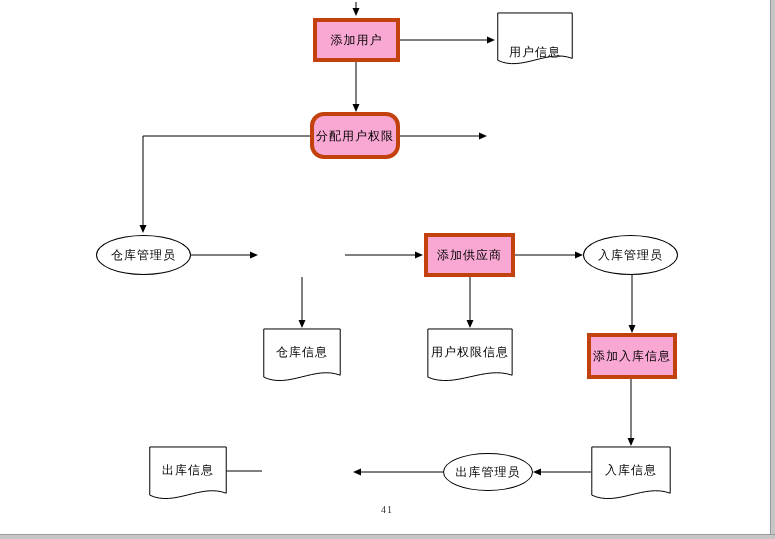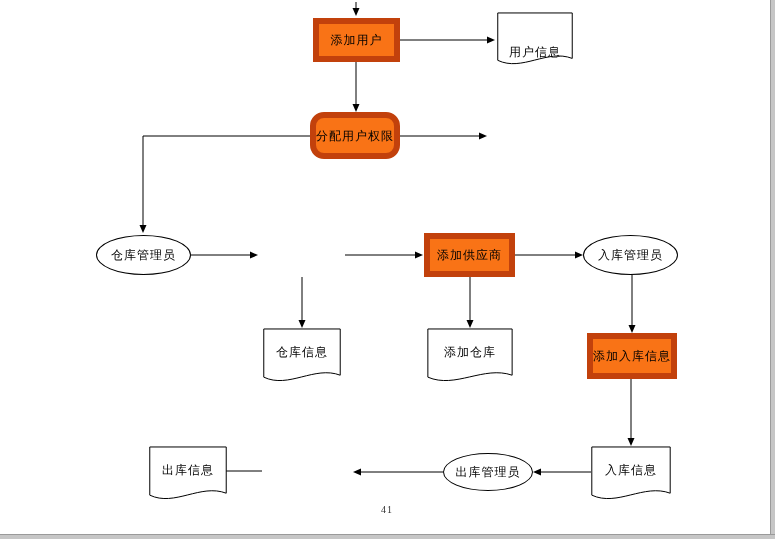--- a/index.html
+++ b/index.html
@@ -20,21 +20,21 @@
     position: absolute;
     display: flex;
     align-items: center;
     justify-content: center;
     font-size: 12px;
     letter-spacing: 1px;
     line-height: 1;
     white-space: nowrap;
     text-align: center;
   }
-  .process { border: 6px solid #c2410c; background: #f97316; }
+  .process { border: 4px solid #c2410c; background: #f9a8d4; }
   .terminator { border: 1px solid #000; border-radius: 50%; background: #fff; }
   .doc { background: transparent; }
   .doc .shape { position: absolute; left: 0; top: 0; width: 100%; height: 100%; }
   .doc .label { position: relative; padding-bottom: 12px; }
   .caption {
     position: absolute;
     left: 381px;
     top: 504px;
     font-size: 10px;
     color: #333;
@@ -160,21 +160,21 @@
     <svg class="shape" viewBox="0 0 100 60" preserveAspectRatio="none">
       <path d="M1,1 H99 V48 C66,38 33,62 1,50 Z" fill="#ffffff" stroke="#000" stroke-width="1" vector-effect="non-scaling-stroke"></path>
     </svg>
     <span class="label">仓库信息</span>
   </div>
 
   <div class="node doc" style="left:427px; top:328px; width:86px; height:59px;">
     <svg class="shape" viewBox="0 0 100 60" preserveAspectRatio="none">
       <path d="M1,1 H99 V48 C66,38 33,62 1,50 Z" fill="#ffffff" stroke="#000" stroke-width="1" vector-effect="non-scaling-stroke"></path>
     </svg>
-    <span class="label">添加仓库</span>
+    <span class="label">用户权限信息</span>
   </div>
 
   <div class="node doc" style="left:591px; top:446px; width:80px; height:59px;">
     <svg class="shape" viewBox="0 0 100 60" preserveAspectRatio="none">
       <path d="M1,1 H99 V48 C66,38 33,62 1,50 Z" fill="#ffffff" stroke="#000" stroke-width="1" vector-effect="non-scaling-stroke"></path>
     </svg>
     <span class="label">入库信息</span>
   </div>
 
   <div class="node doc" style="left:107px; top:446px; width:78px; height:59px;margin-left:42px;">

